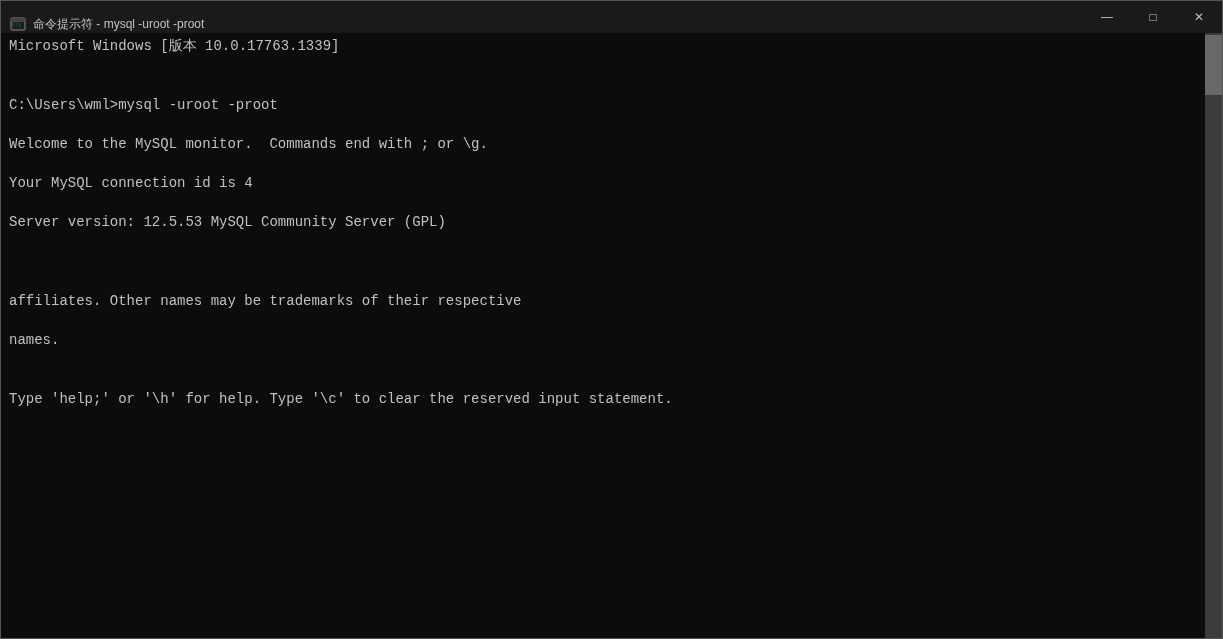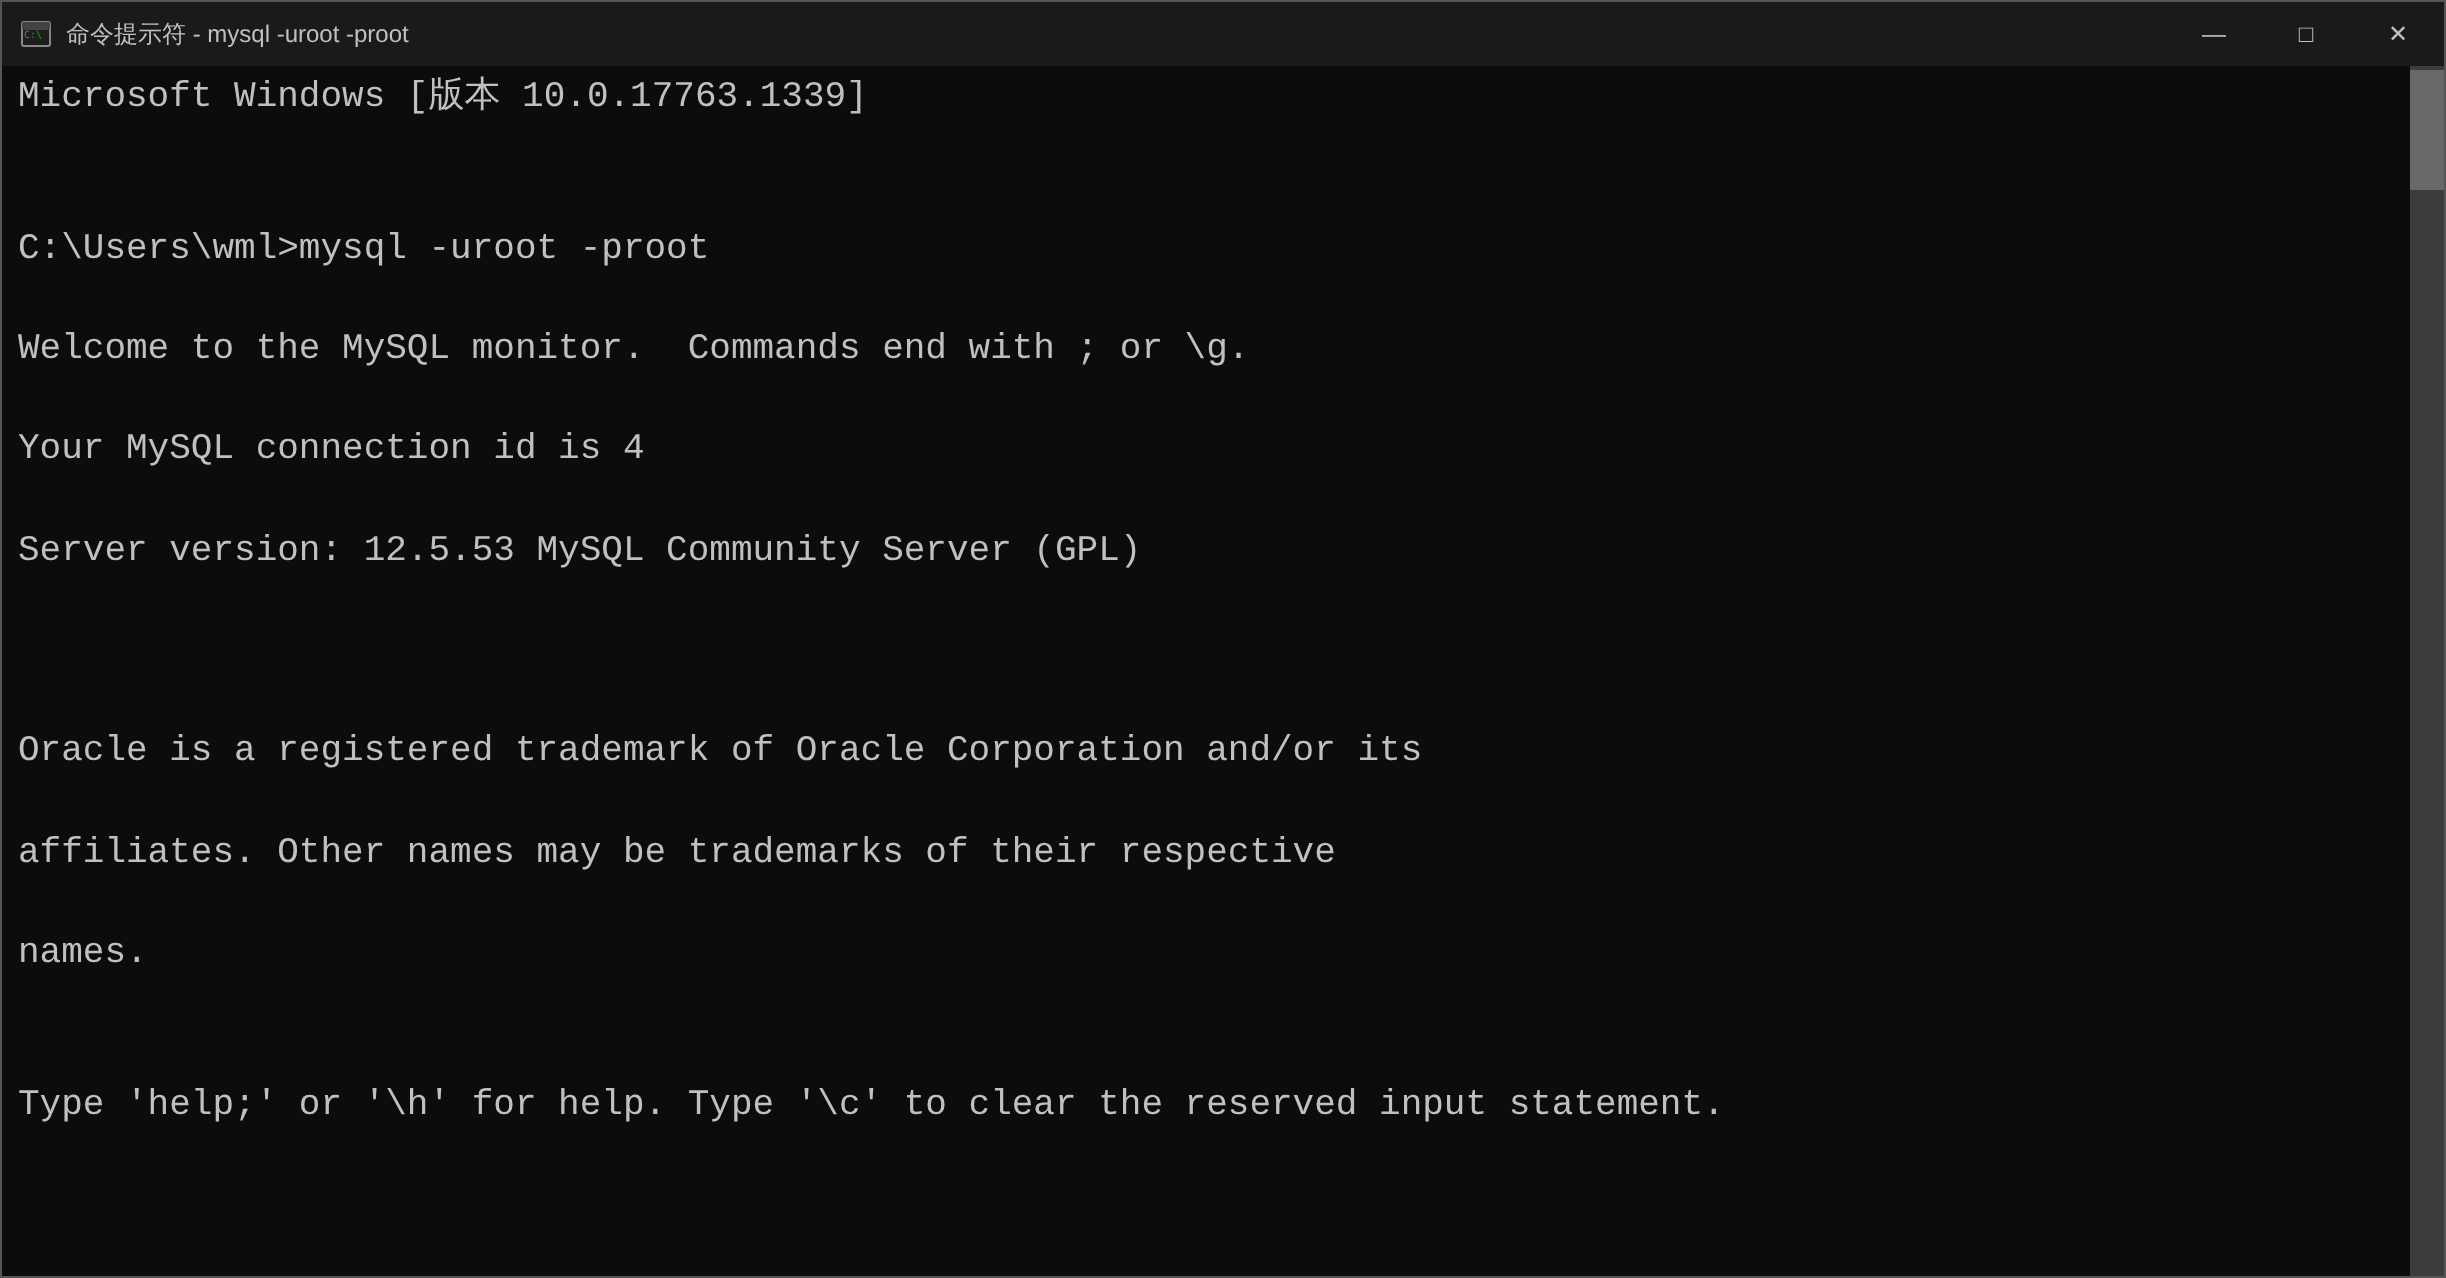--- a/index.html
+++ b/index.html
@@ -21,21 +21,21 @@
       height: 639px;
       display: flex;
       flex-direction: column;
       border: 1px solid #555;
     }
 
     .titlebar {
       background: #1a1a1a;
       height: 32px;
       display: flex;
-      align-items: center;
+      align-items: flex-end;
       padding: 0 8px;
       flex-shrink: 0;
       position: relative;
     }
 
     .titlebar-icon {
       width: 18px;
       height: 18px;
       margin-right: 6px;
       display: flex;
@@ -82,21 +82,21 @@
       flex: 1;
       overflow: hidden;
     }
 
     .terminal {
       flex: 1;
       background: #0c0c0c;
       color: #c0c0c0;
       padding: 4px 8px;
       font-family: 'Courier New', Courier, monospace;
-      font-size: 18px;
+      font-size: 14px;
       line-height: 1.4;
       overflow: hidden;
       white-space: pre-wrap;
     }
 
     .scrollbar {
       width: 17px;
       background: #3c3c3c;
       display: flex;
       flex-direction: column;
@@ -149,21 +149,20 @@
 
   <div class="content-area">
     <div class="terminal" id="terminal-content"><span class="terminal-line">Microsoft Windows [版本 10.0.17763.1339]</span>
 <span class="terminal-line"></span>
 <span class="terminal-line">C:\Users\wml&gt;mysql -uroot -proot</span>
 <span class="terminal-line">Welcome to the MySQL monitor.  Commands end with ; or \g.</span>
 <span class="terminal-line">Your MySQL connection id is 4</span>
 <span class="terminal-line">Server version: 12.5.53 MySQL Community Server (GPL)</span>
 <span class="terminal-line"></span>
 <span class="terminal-line"></span>
-<span class="terminal-line">Oracle is a registered trademark of Oracle Corporation and/or its</span>
 <span class="terminal-line">affiliates. Other names may be trademarks of their respective</span>
 <span class="terminal-line">names.</span>
 <span class="terminal-line"></span>
 <span class="terminal-line">Type 'help;' or '\h' for help. Type '\c' to clear the reserved input statement.</span>
 <span class="terminal-line"></span>
 </div>
     <div class="scrollbar">
       <div class="scrollbar-thumb"></div>
     </div>
   </div>

